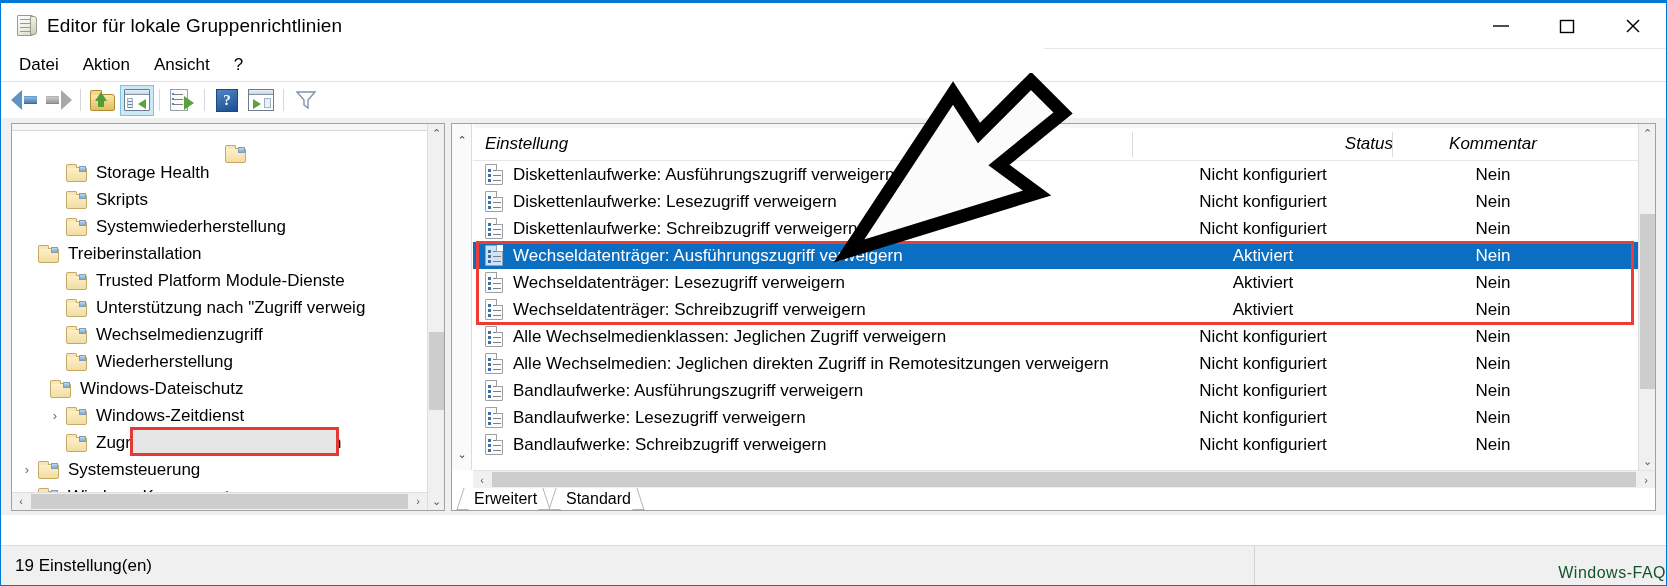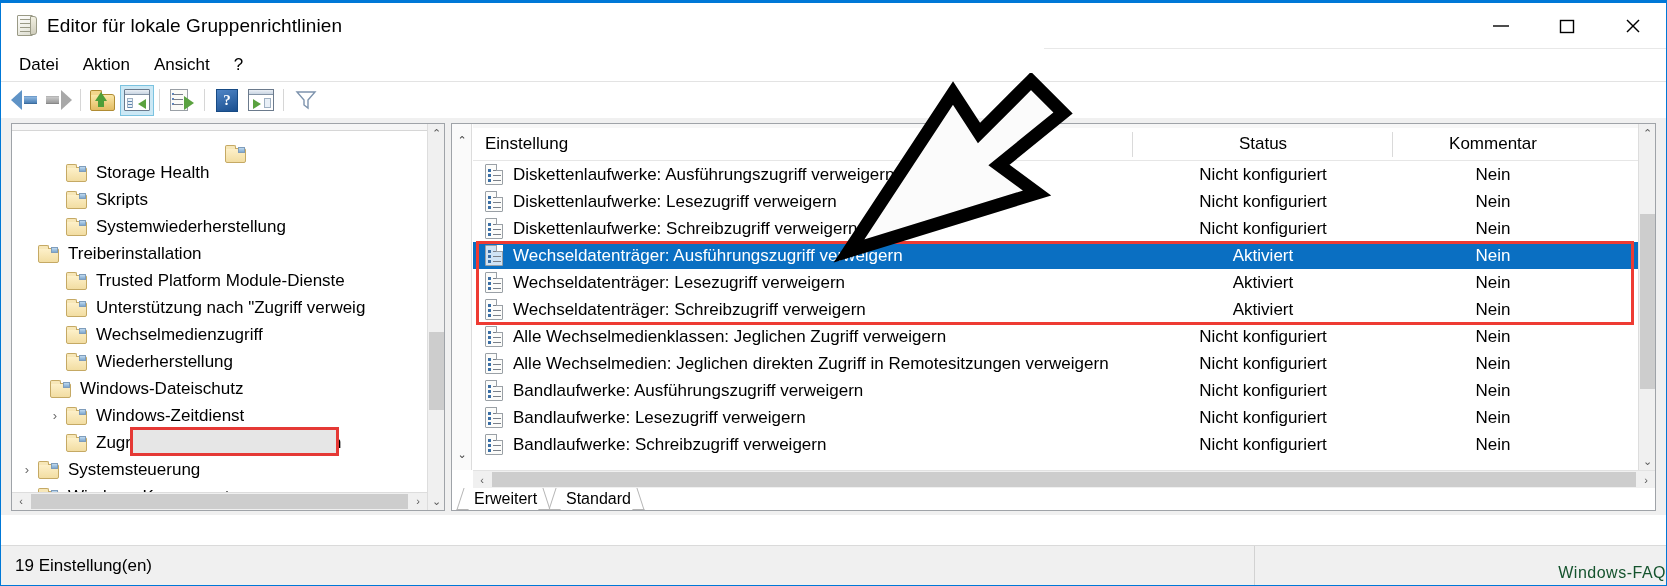--- a/index.html
+++ b/index.html
@@ -202,26 +202,26 @@
   .lp-leftsb .a-up, .lp-leftsb .a-dn {
     position:absolute; left:0; width:20px; height:20px; display:flex; align-items:center; justify-content:center;
     color:#444; font-size:11px;
   }
   .lp-leftsb .a-up { top:6px; } .lp-leftsb .a-dn { bottom:6px; }
 
   .list-main { position:absolute; left:21px; top:0; right:0; bottom:40px; background:#fff; overflow:hidden; }
 
   .lm-head {
     position: relative; height: 33px; background:#ffffff; border-bottom:1px solid #e6e6e6;
-    display:flex; align-items:center; font-size:17px; color:#000;
+    display:flex; align-items:center; font-size:17px; color:#000;font-style:italic;
   }
   .lm-head .hcell { position:relative; height:33px; display:flex; align-items:center; }
   .lm-head .hdiv { position:absolute; right:0; top:4px; bottom:4px; width:1px; background:#dadada; }
   .hc-setting { width: 660px; padding-left: 12px; }
-  .hc-status  { width: 260px; justify-content:center; }
+  .hc-status  { width: 260px; justify-content:flex-end; }
   .hc-comment { width: 200px; justify-content:center; }
 
   .lm-topline { position:absolute; left:0; right:0; top:0; height:4px; background:#f7f7f7; }
 
   .lrow {
     display:flex; align-items:center; height:27px; font-size:17px; color:#000; position:relative;
   }
   .lrow.selected { background:#0a6fc2; color:#ffffff; }
   .lrow .c-setting { width: 660px; display:flex; align-items:center; padding-left: 12px; white-space:nowrap; overflow:hidden; }
   .lrow .c-status  { width: 260px; text-align:center; display:block; }

